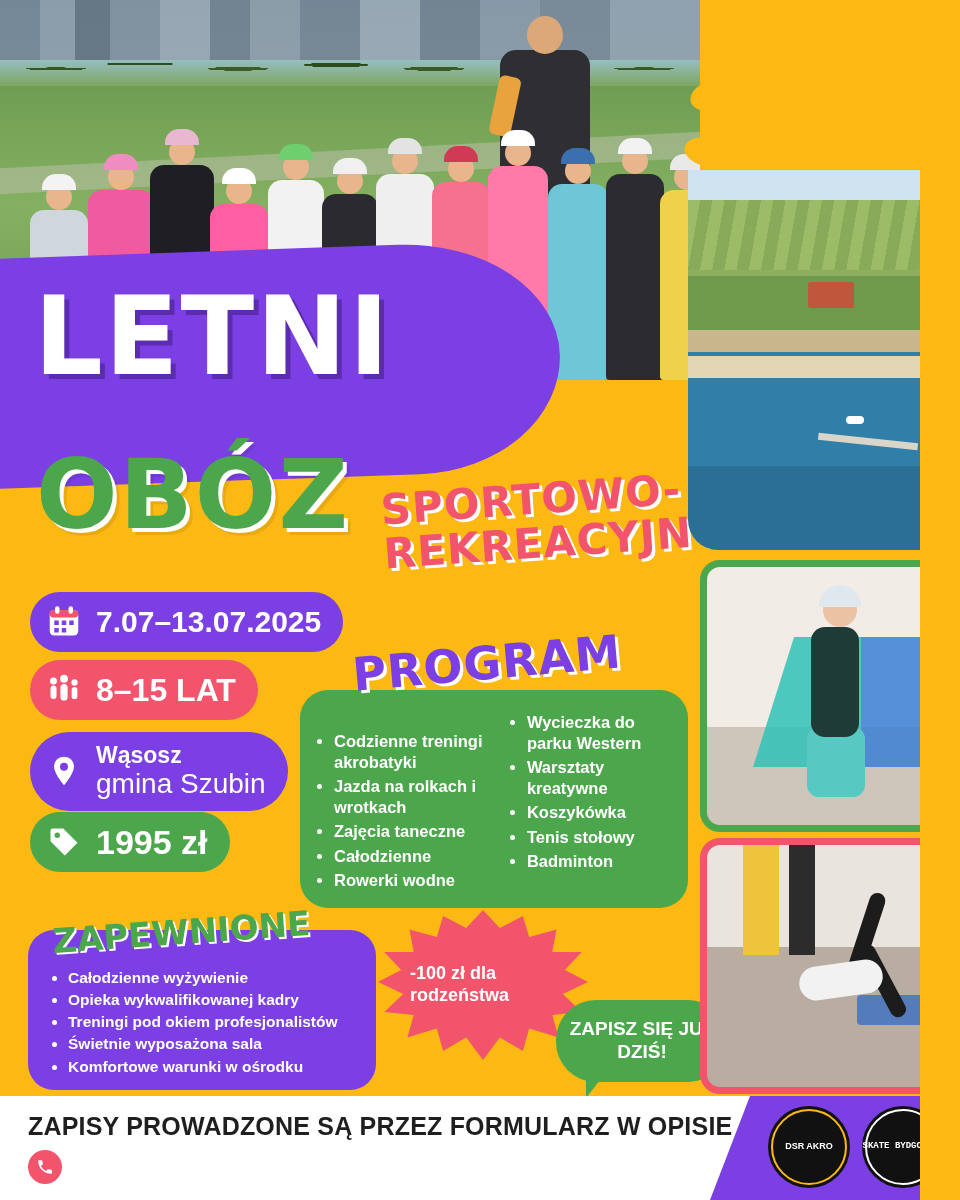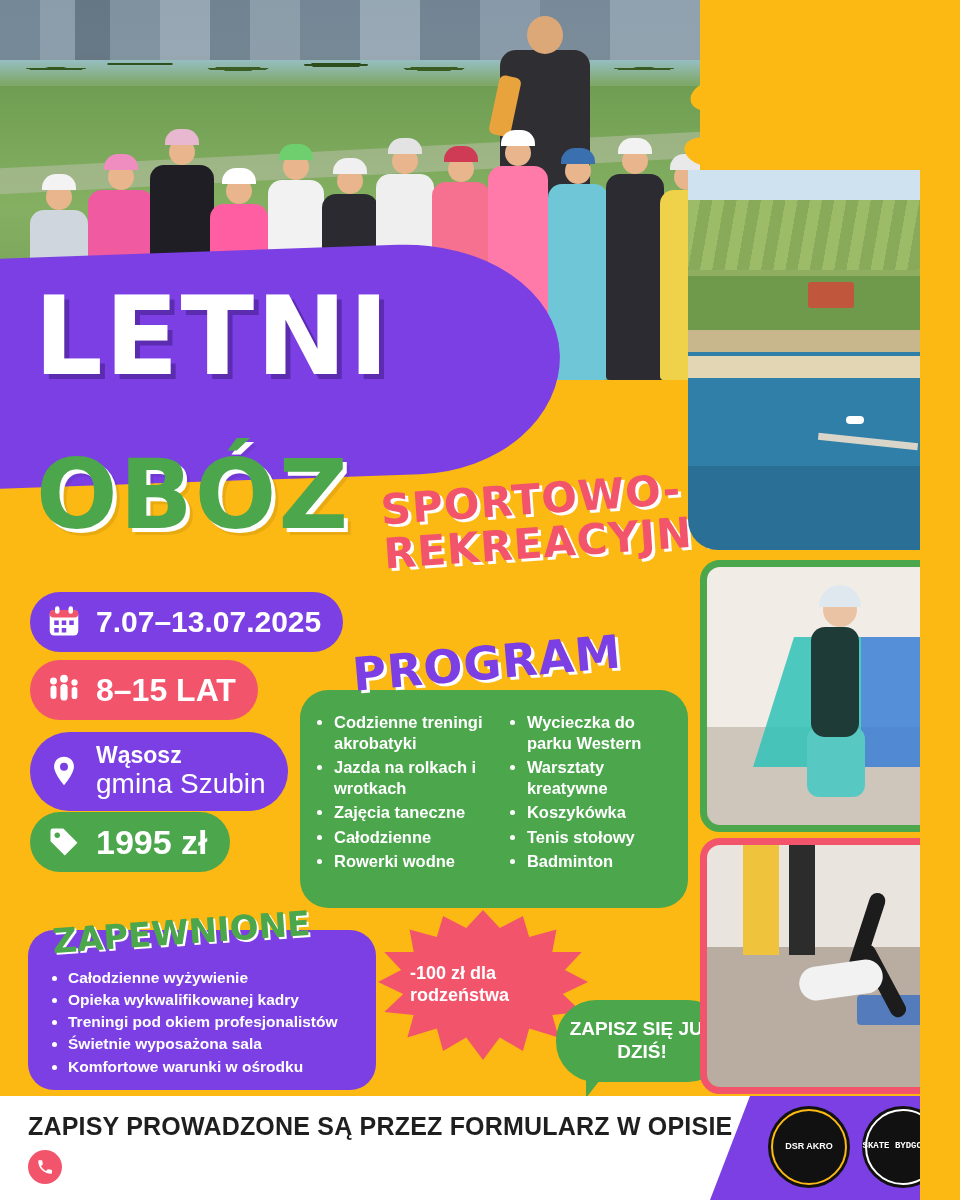--- a/index.html
+++ b/index.html
@@ -136,21 +136,21 @@
     transform: rotate(-5deg);
     font-family: "DejaVu Sans", sans-serif;
     letter-spacing: 1px;
   }
   .program-cols {
     position: absolute; top: 712px; left: 316px; width: 360px;
     display: flex; gap: 14px; color: #fff;
   }
   .program-cols ul { list-style: disc; padding-left: 18px; }
   .program-cols li { font-size: 16.5px; font-weight: 700; line-height: 1.28; margin-bottom: 3px; }
-  .program-cols .c1 { width: 182px; }
+  .program-cols .c1 { width: 182px; margin-top: 19px; }
   .program-cols .c2 { width: 170px; }
 
   
   .zap-box {
     position: absolute; top: 930px; left: 28px; width: 348px; height: 160px;
     background: #7B3FE4; border-radius: 26px;
   }
   .zap-title {
     position: absolute; top: 912px; left: 52px;
     font-size: 34px; font-weight: 800; color: #4CA64C;

